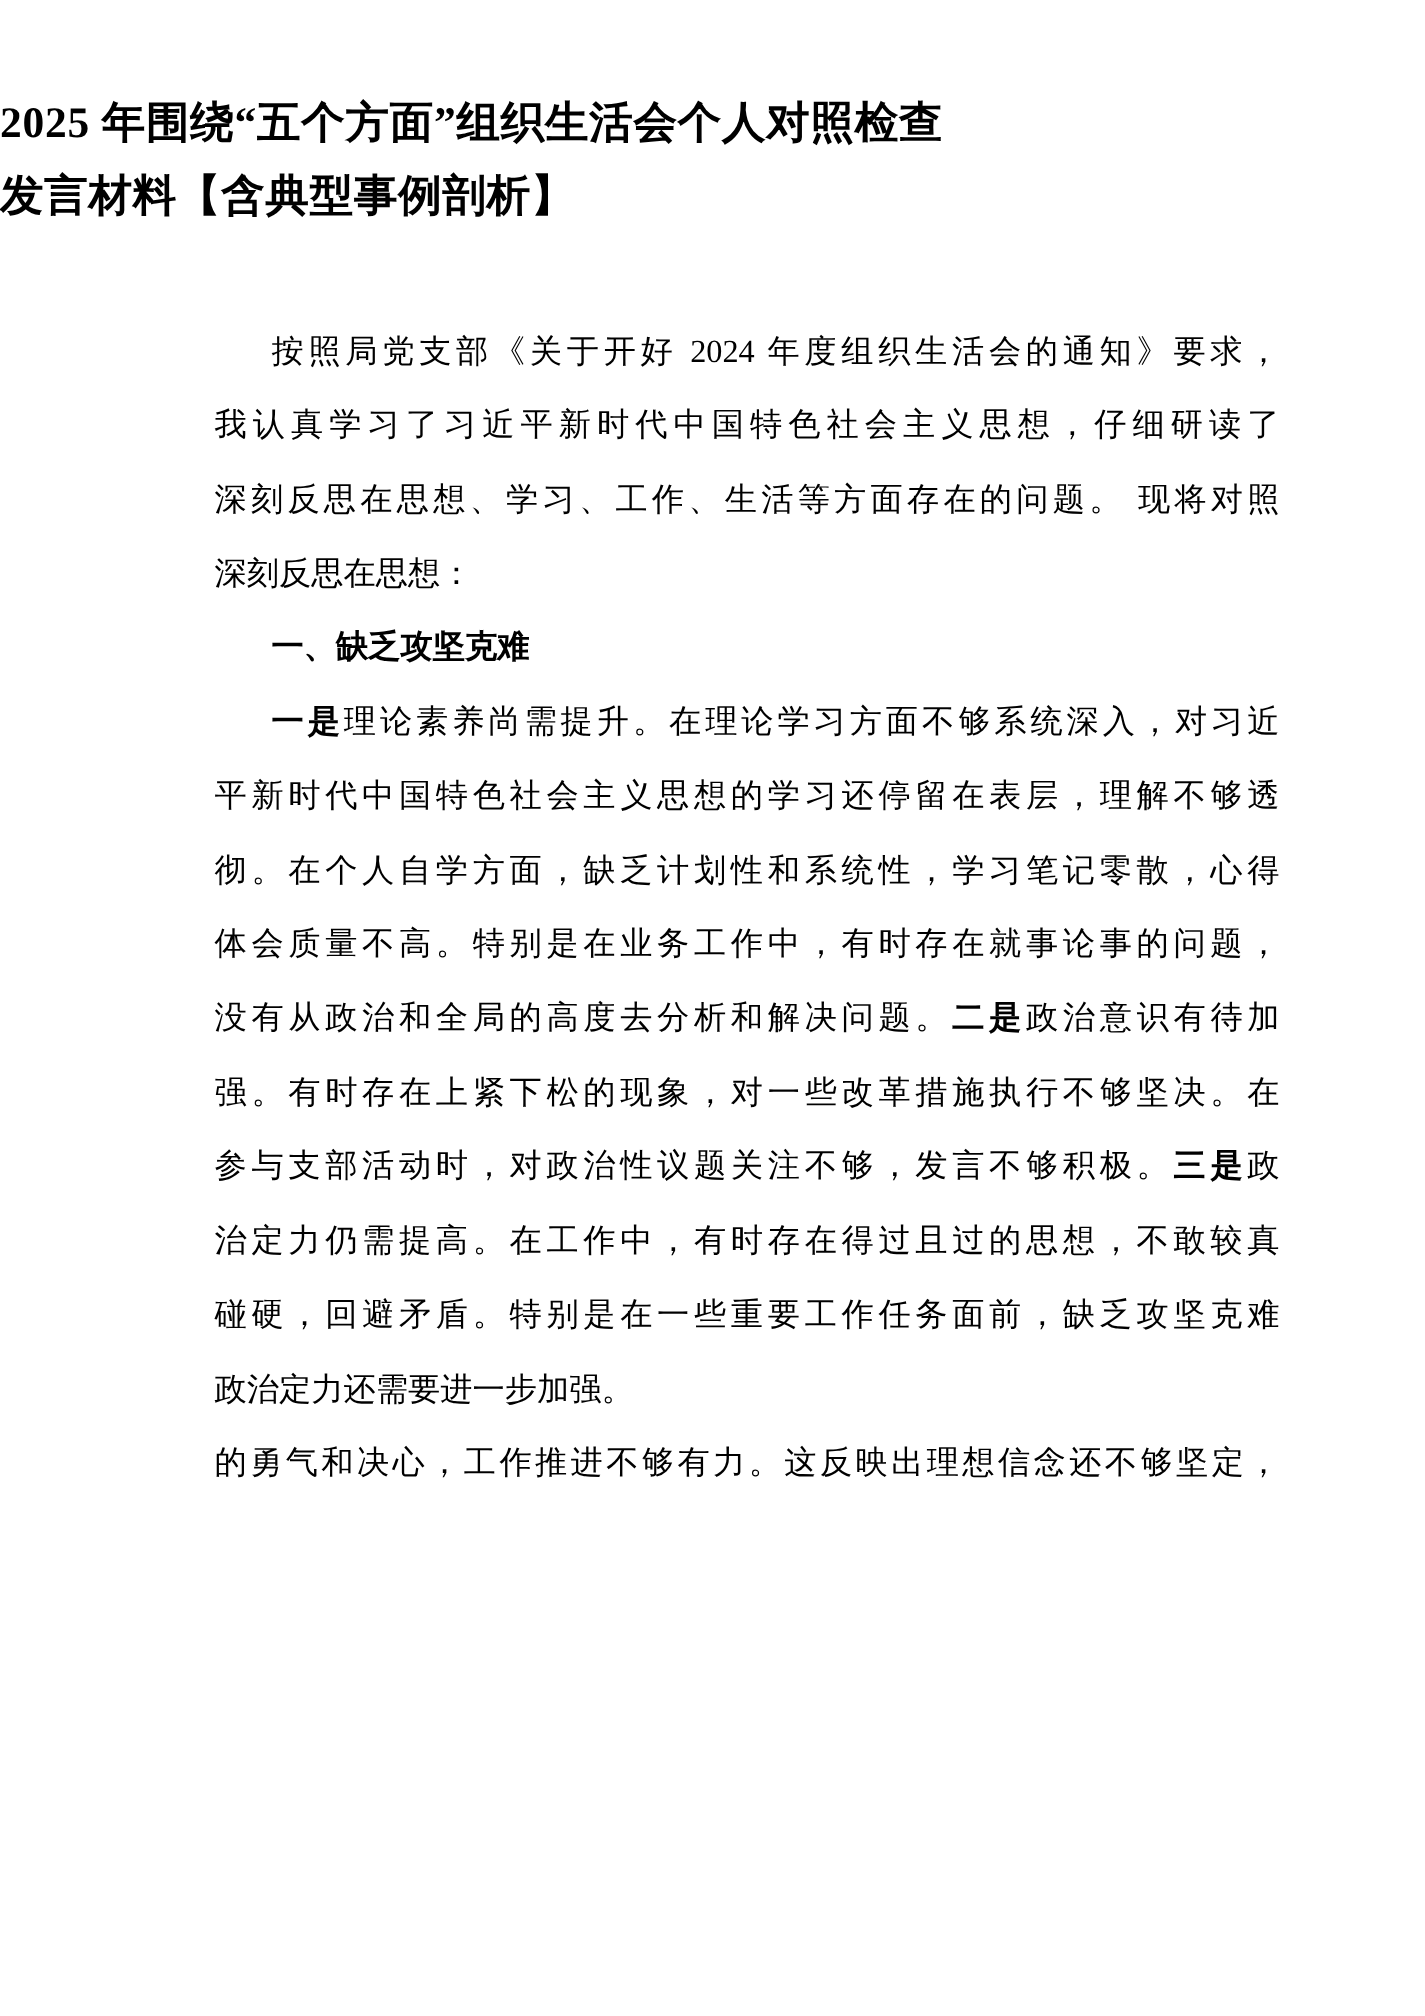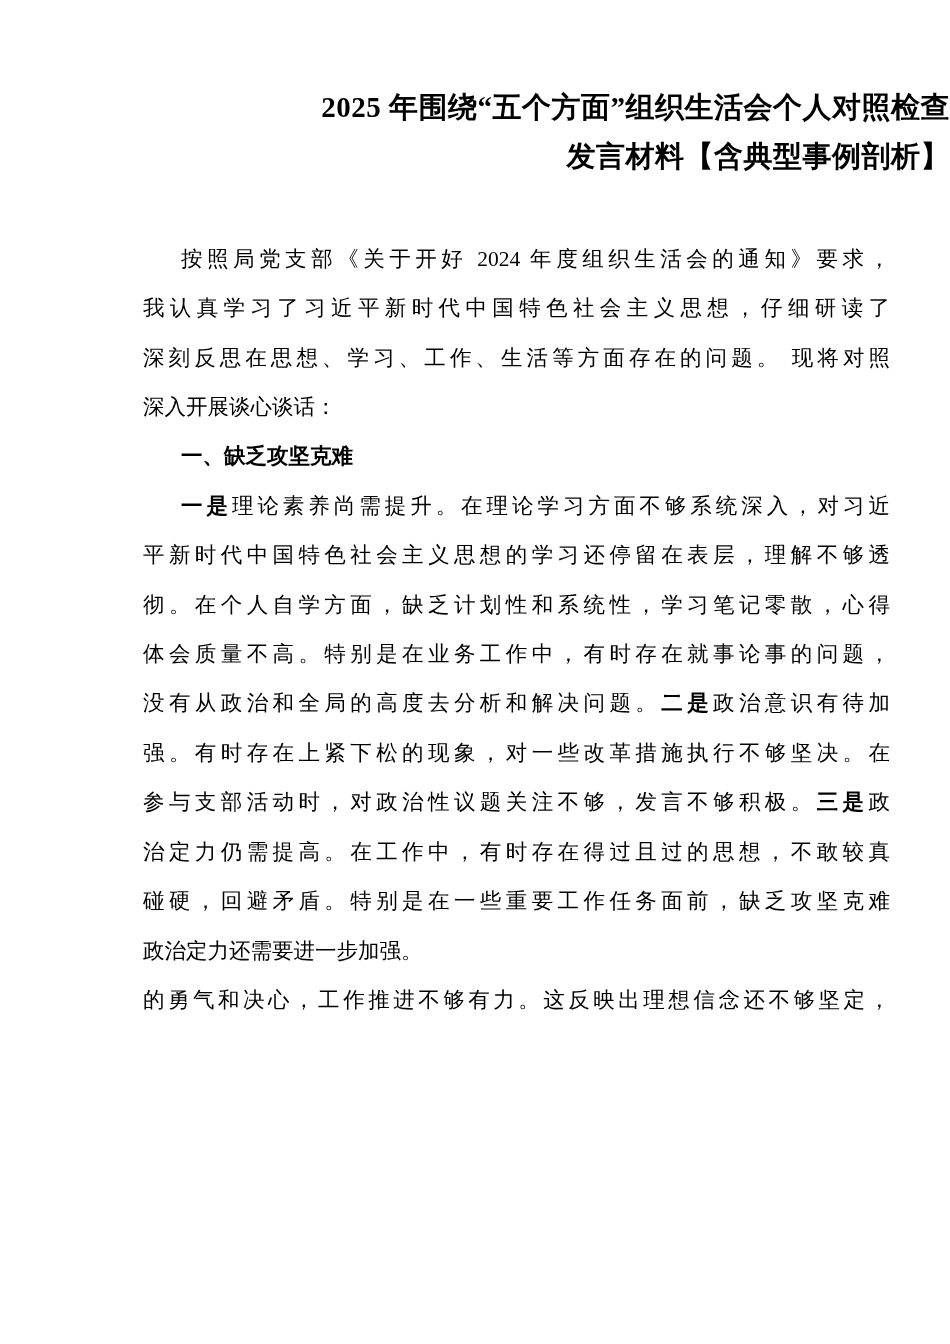--- a/index.html
+++ b/index.html
@@ -11,31 +11,31 @@
     position: relative;
     width: 950px;
     height: 1344px;
     background: #ffffff;
     color: #000000;
     font-family: "Liberation Serif", "DejaVu Serif", serif;
     overflow: hidden;
     box-sizing: border-box;
   }
   .title-block {
-    padding-top: 83px;
-    text-align: right;
+    padding-top: 58px;
+    text-align: left;
     font-size: 29px;
     font-weight: 700;
     line-height: 49.4px;
     letter-spacing: 0.5px;
   }
   .doc-body {
     margin-top: 53px;
     padding-left: 143px;
-    padding-right: 60px;
+    padding-right: 97px;
     font-size: 21.5px;
     line-height: 49.4px;
   }
   .line {
     text-align: justify;
     text-align-last: justify;
     min-height: 49.4px;
   }
   .line.end {
     text-align-last: left;
@@ -55,21 +55,21 @@
 
 <div class="page">
   <div class="title-block">
     <div class="title-line">2025 年围绕“五个方面”组织生活会个人对照检查</div>
     <div class="title-line">发言材料【含典型事例剖析】</div>
   </div>
   <div class="doc-body">
       <div class="line indent"><span>按照局党支部《关于开好 2024 年度组织生活会的通知》要求，</span></div>
       <div class="line"><span>我认真学习了习近平新时代中国特色社会主义思想，仔细研读了</span></div>
       <div class="line"><span>深刻反思在思想、学习、工作、生活等方面存在的问题。 现将对照</span></div>
-      <div class="line end"><span>深入开展谈心谈话：</span></div>
+      <div class="line end"><span>深刻反思在思想：</span></div>
       <div class="line indent end heading"><span class="bold">一、缺乏攻坚克难</span></div>
       <div class="line indent"><span class="bold">一是</span><span>理论素养尚需提升。在理论学习方面不够系统深入，对习近</span></div>
       <div class="line"><span>平新时代中国特色社会主义思想的学习还停留在表层，理解不够透</span></div>
       <div class="line"><span>彻。在个人自学方面，缺乏计划性和系统性，学习笔记零散，心得</span></div>
       <div class="line"><span>体会质量不高。特别是在业务工作中，有时存在就事论事的问题，</span></div>
       <div class="line"><span>没有从政治和全局的高度去分析和解决问题。</span><span class="bold">二是</span><span>政治意识有待加</span></div>
       <div class="line"><span>强。有时存在上紧下松的现象，对一些改革措施执行不够坚决。在</span></div>
       <div class="line"><span>参与支部活动时，对政治性议题关注不够，发言不够积极。</span><span class="bold">三是</span><span>政</span></div>
       <div class="line"><span>治定力仍需提高。在工作中，有时存在得过且过的思想，不敢较真</span></div>
       <div class="line"><span>碰硬，回避矛盾。特别是在一些重要工作任务面前，缺乏攻坚克难</span></div>

